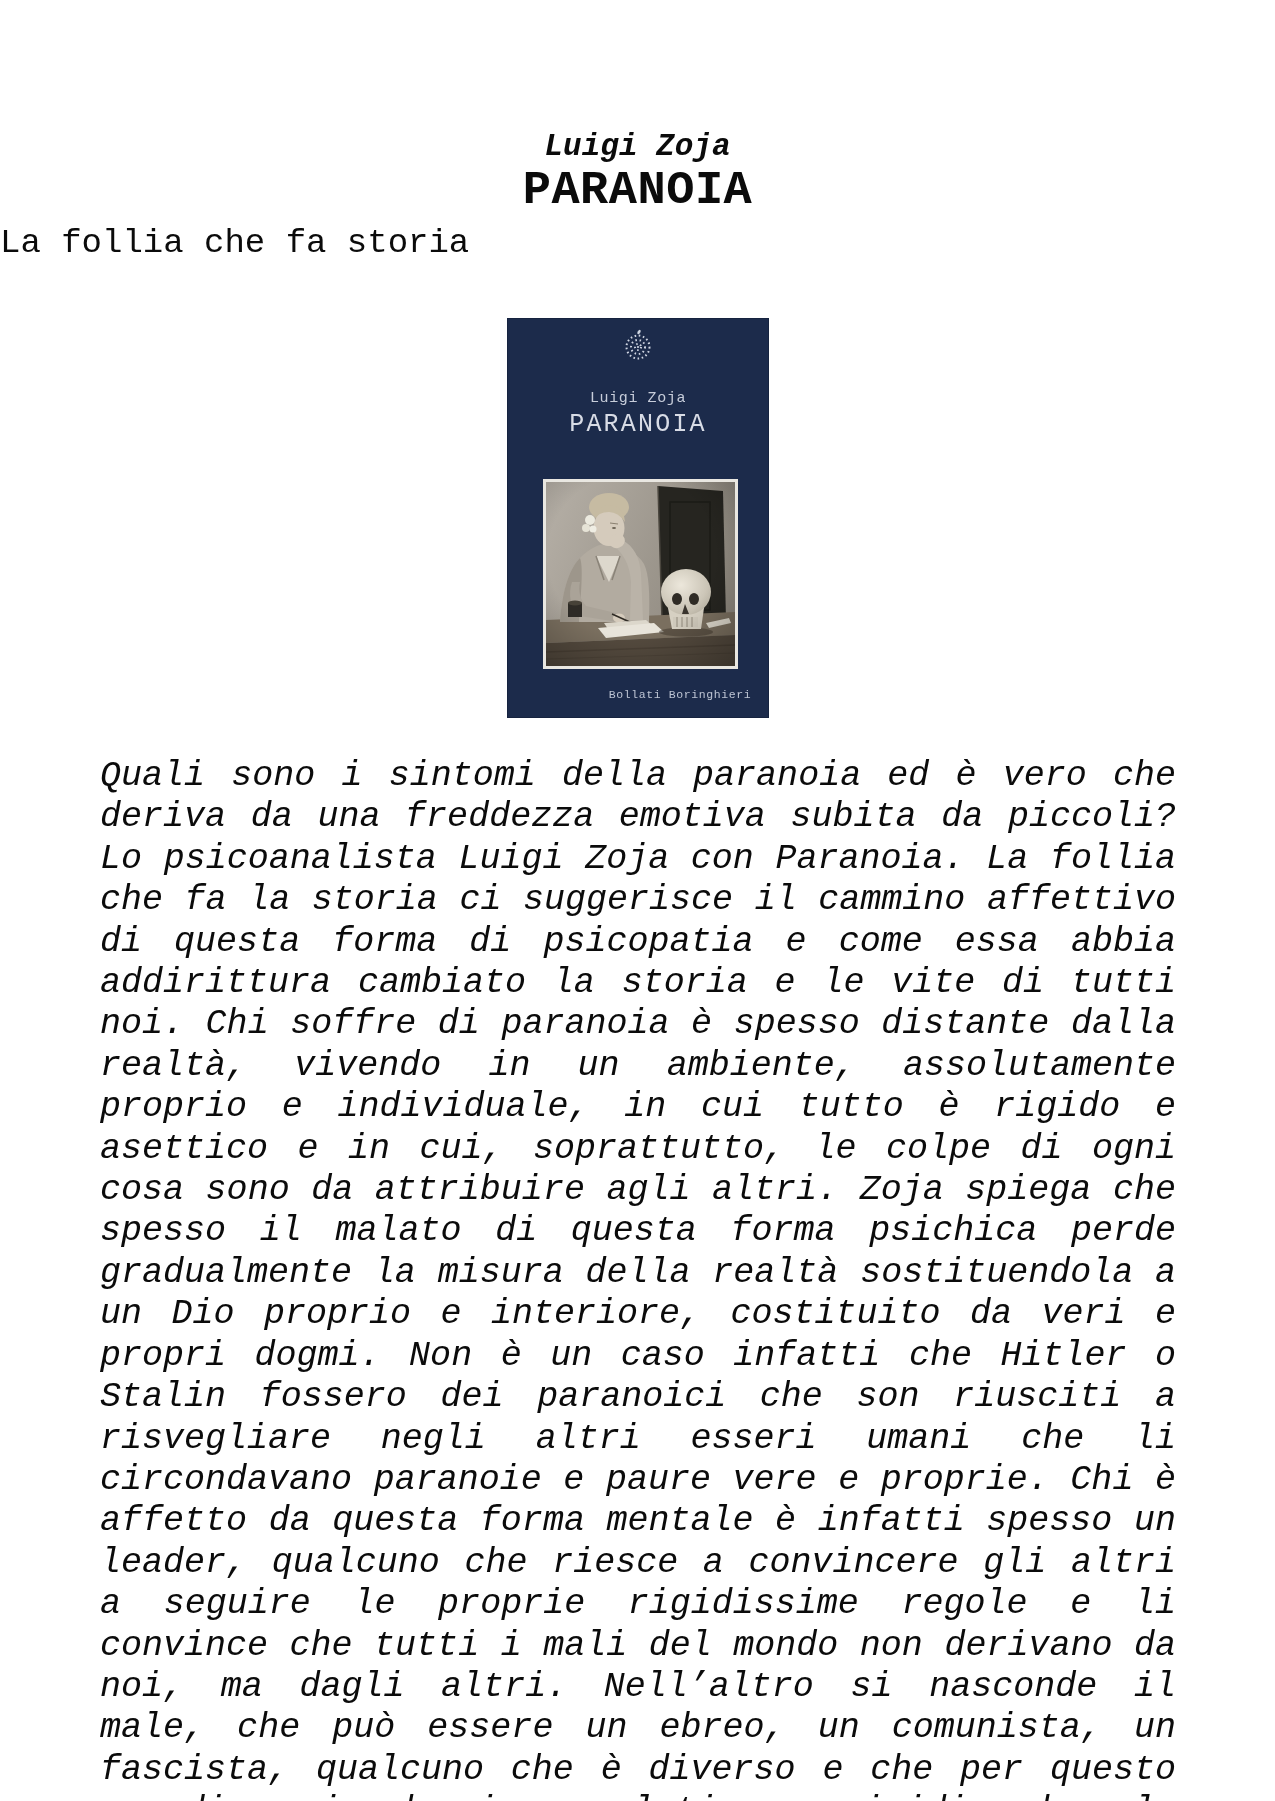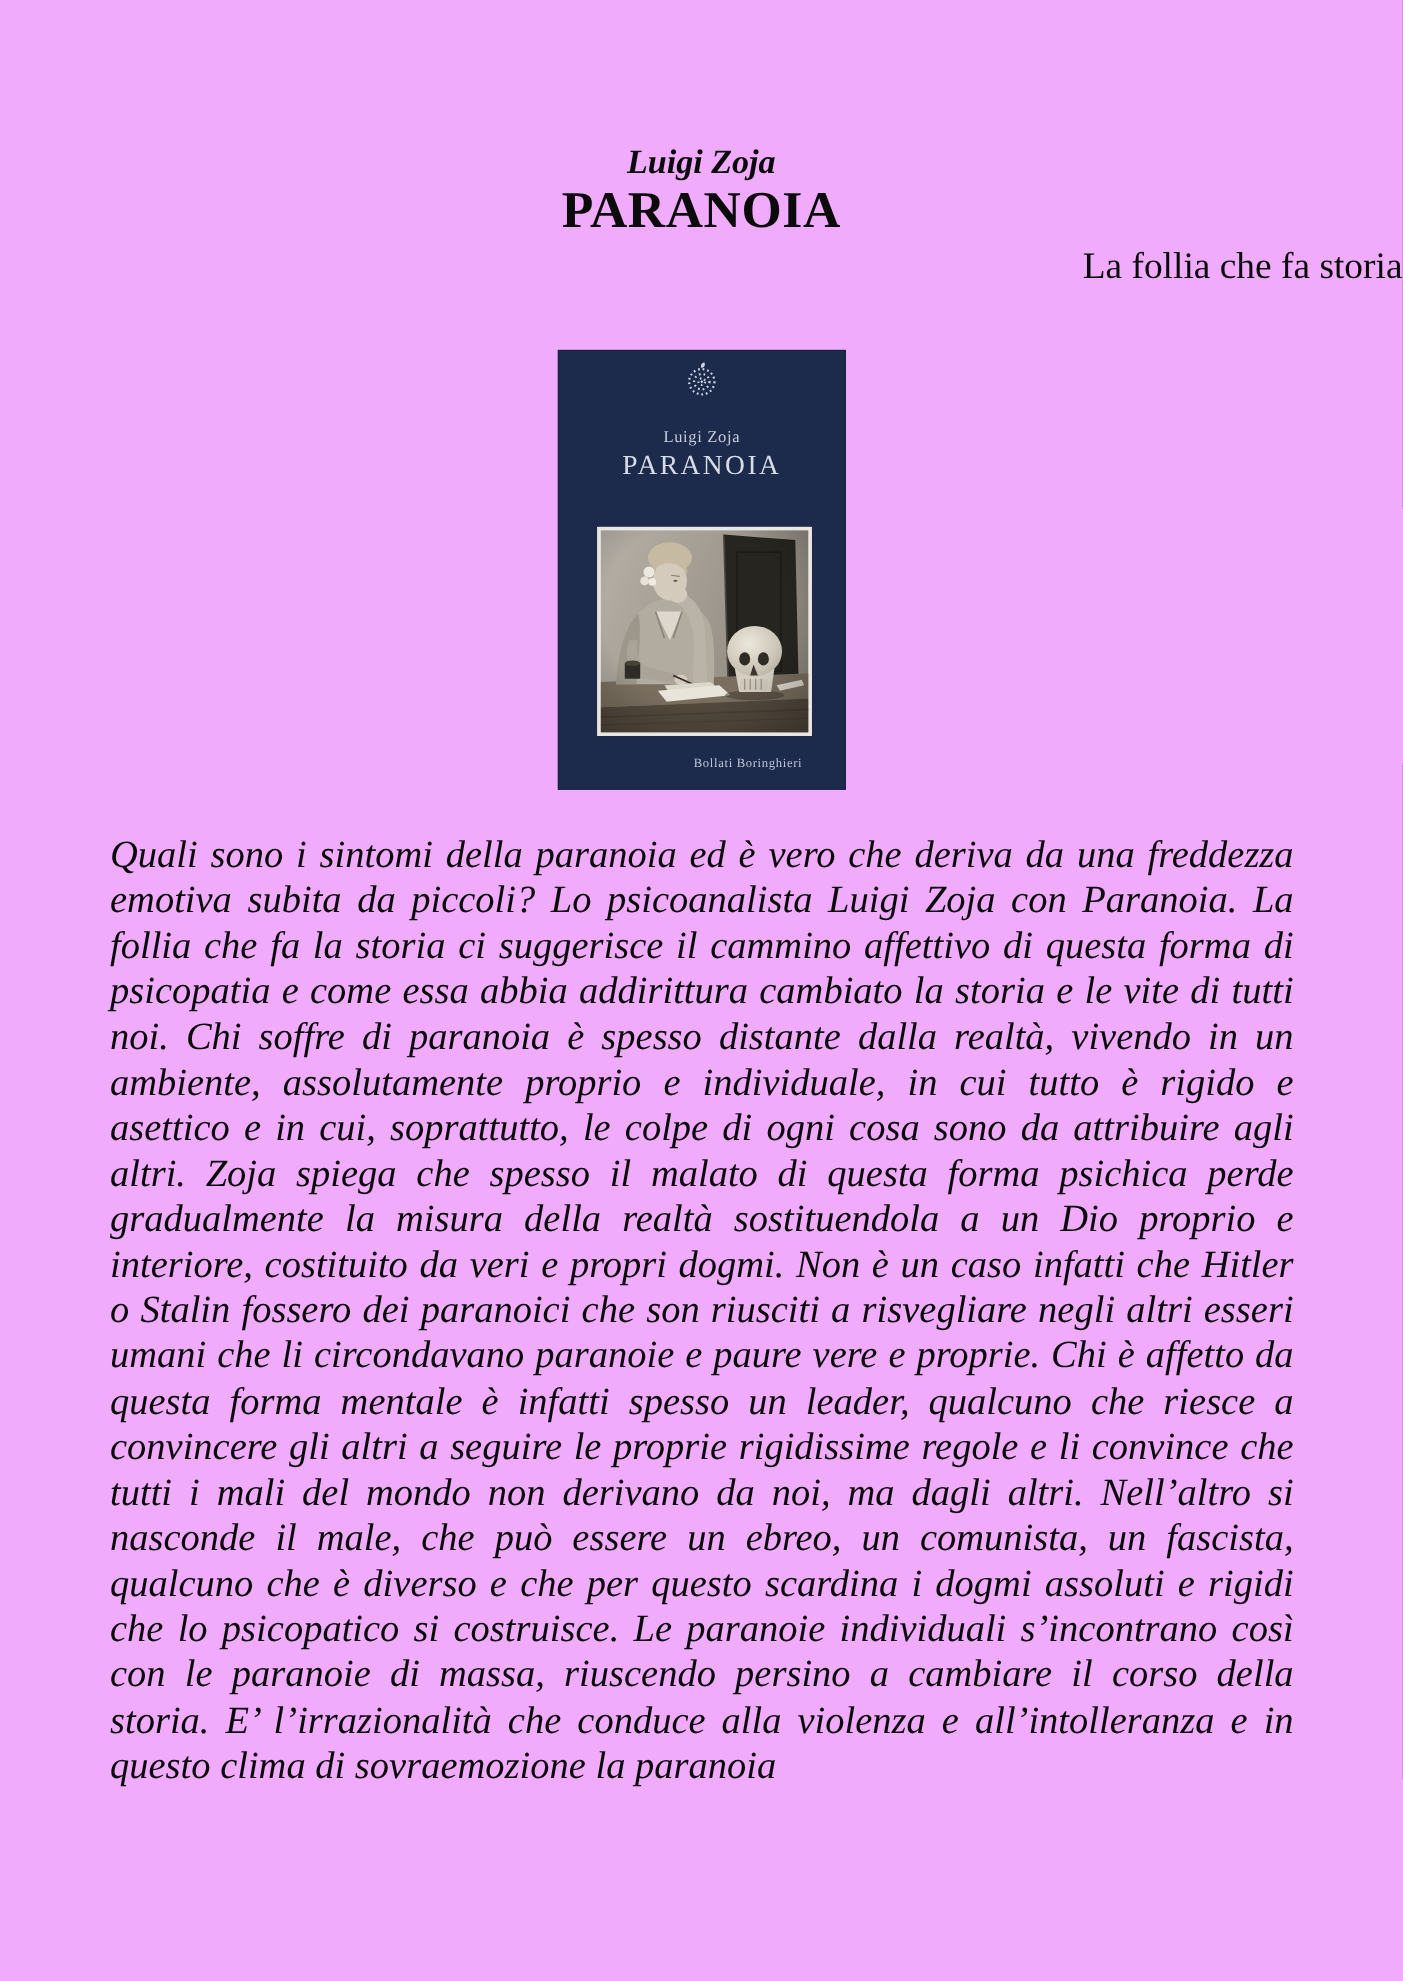--- a/index.html
+++ b/index.html
@@ -1,38 +1,38 @@
 <!DOCTYPE html>
 <html><head>
 <meta charset="utf-8">
 <style>
   html,body{margin:0;padding:0;}
   body{background:#888;}
   .page{
     position:relative;
     width:1275px;height:1801px;
     margin:0 auto;
-    background:#f0abfc;
-    font-family:Liberation Serif, serif;
+    background:#ffffff;
+    font-family:Liberation Mono, monospace;
     color:#0b0b0b;
     overflow:hidden;
   }
   .hdr-author{
     position:absolute;top:128px;left:0;width:100%;
     text-align:center;
     font-style:italic;font-weight:bold;font-size:31px;line-height:38px;
   }
   .hdr-title{
     position:absolute;top:164px;left:0;width:100%;
     text-align:center;
     font-weight:bold;font-size:47px;line-height:54px;letter-spacing:0.5px;
   }
   .hdr-subtitle{
     position:absolute;top:222px;left:0;width:100%;
-    text-align:right;
+    text-align:left;
     font-size:34px;line-height:42px;
   }
   
   .cover{
     position:absolute;left:507px;top:318px;width:262px;height:400px;
     background:#1c2b4b;
     box-shadow:0 0 0 1px #16233f inset;
   }
   .cover-logo{
     position:absolute;top:11px;left:50%;transform:translateX(-50%);

